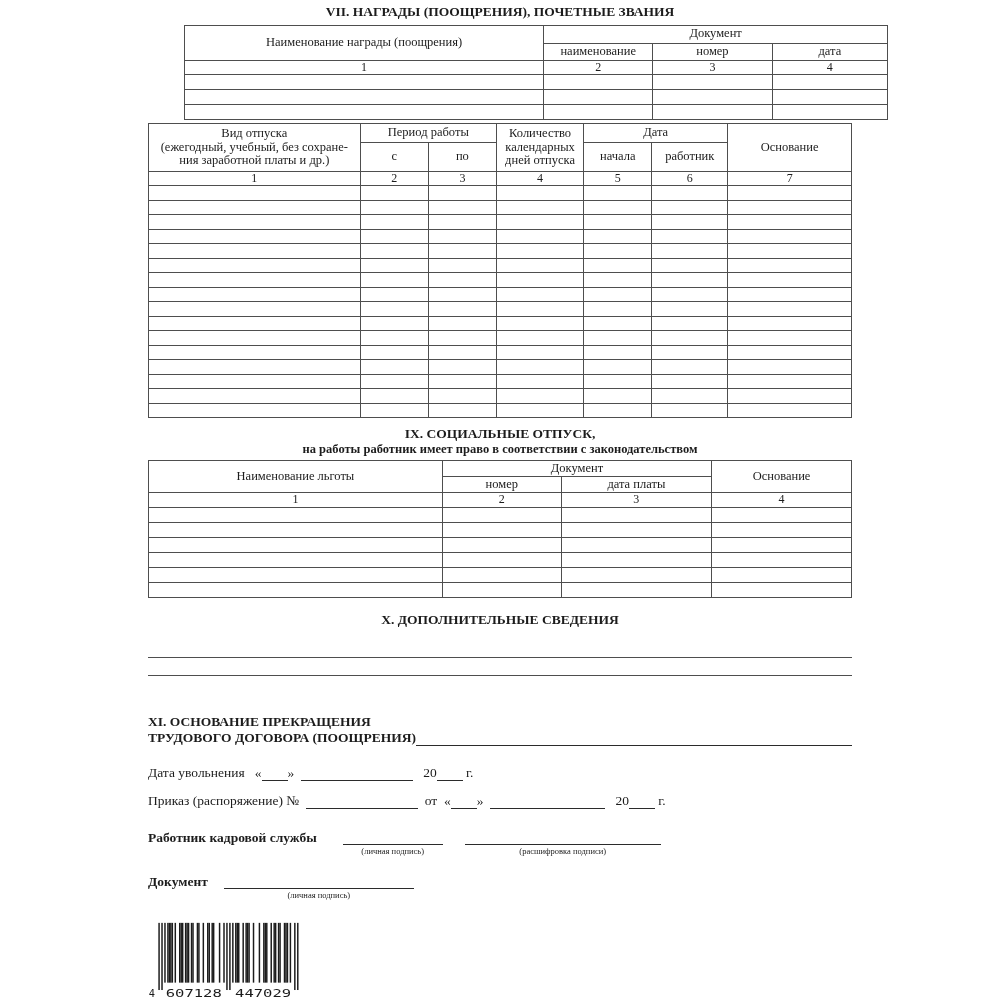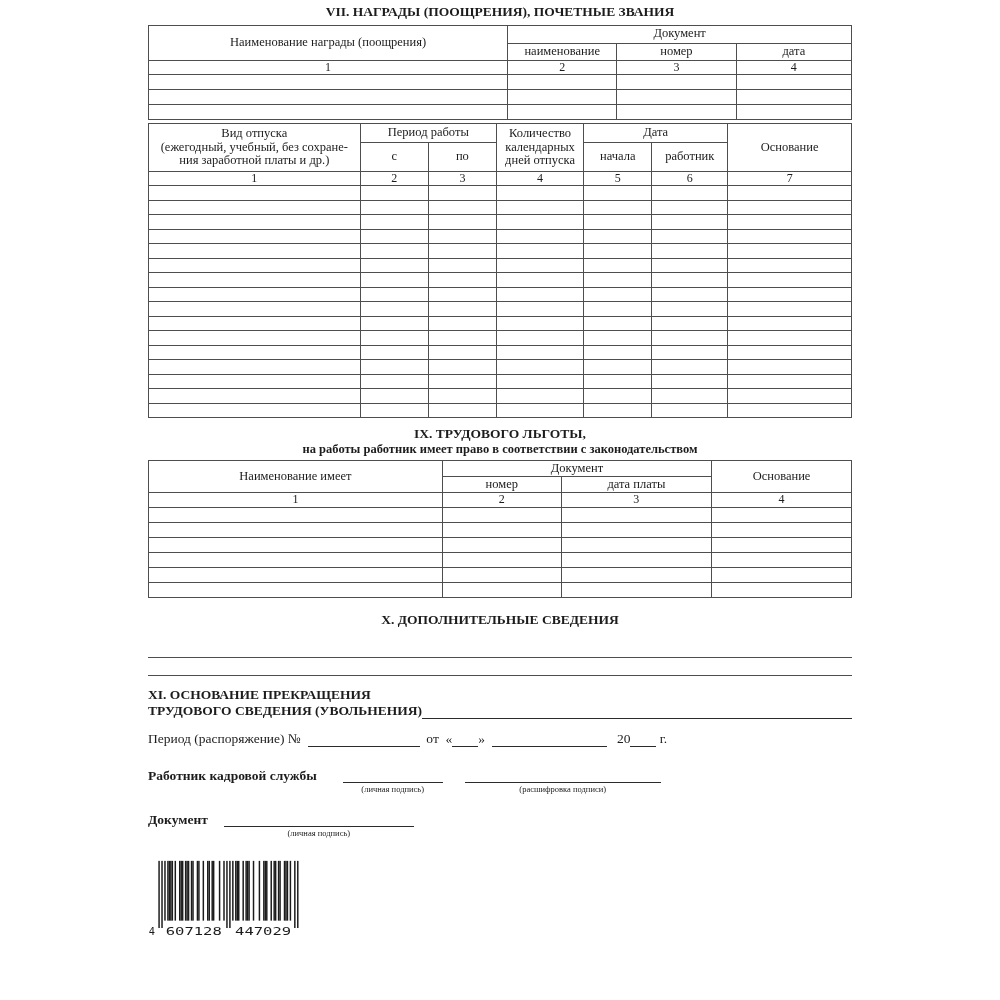--- a/index.html
+++ b/index.html
@@ -9,34 +9,34 @@
     color:#1c1c1c;
   }
   .sheet{width:704px;margin:0 auto;padding-top:5px;}
   .c{text-align:center;}
   .title{font-weight:bold;font-size:13.5px;line-height:1.1;}
   .subtitle{font-weight:bold;font-size:12.5px;line-height:1.15;}
   table{width:100%;border-collapse:collapse;table-layout:fixed;}
   td{border:1px solid #4e4e4e;text-align:center;vertical-align:middle;
      font-size:12.5px;line-height:1.1;padding:0 2px;overflow:hidden;}
   .preline{white-space:pre-line;}
-  .t7{margin-top:5px;}
+  .t7{margin-top:5px;margin-left:36px;}
   .t7 .h1 td{height:17px;}
   .t7 .h2 td{height:16px;}
   .t8{margin-top:3px;}
   .t8 .h1 td{height:18px;}
   .t8 .h2 td{height:28px;}
   .t9{margin-top:4px;}
   .t9 .h1 td{height:15px;}
   .t9 .h2 td{height:15px;}
   tr.nums td{height:13px;font-size:12px;}
   .mt9{margin-top:9px;}
   .rule{height:17px;border-bottom:1px solid #4e4e4e;}
   .rules{margin-top:13px;}
-  .xi{margin-top:12px;}
+  .xi{margin-top:39px;}
   .xi-line2{display:flex;align-items:flex-end;}
   .fill{flex:1;border-bottom:1px solid #2b2b2b;height:15px;}
   .bodyline{font-size:13.5px;margin-top:12px;}
   .bodyline.first{margin-top:19px;}
   .bl{display:inline-block;border-bottom:1px solid #2b2b2b;height:13px;vertical-align:bottom;}
   .bl26{width:26px;}
   .bl112{width:112px;}
   .bl115{width:115px;}
   .sig{display:flex;align-items:flex-start;margin-top:21px;}
   .sig-label{font-weight:bold;font-size:13.5px;white-space:nowrap;}
@@ -283,32 +283,32 @@
           <td style="height: 13.5px;"></td>
           <td style="height: 13.5px;"></td>
           <td style="height: 13.5px;"></td>
           <td style="height: 13.5px;"></td>
           <td style="height: 13.5px;"></td>
           <td style="height: 13.5px;"></td>
         </tr>
       </tbody>
   </table>
 
-  <div class="title c mt9">IX. ТРУДОВОГО ЛЬГОТЫ,</div>
+  <div class="title c mt9">IX. СОЦИАЛЬНЫЕ ОТПУСК,</div>
   <div class="subtitle c">на работы работник имеет право в соответствии с законодательством</div>
   <table class="t9">
     <colgroup>
         <col style="width:41.8%">
         <col style="width:16.9%">
         <col style="width:21.4%">
         <col>
       </colgroup>
     <tbody>
       <tr class="h1">
-        <td rowspan="2">Наименование имеет</td>
+        <td rowspan="2">Наименование льготы</td>
         <td colspan="2">Документ</td>
         <td rowspan="2">Основание</td>
       </tr>
       <tr class="h2">
         <td>номер</td>
         <td>дата платы</td>
       </tr>
       <tr class="nums">
         <td>1</td>
         <td>2</td>
@@ -358,28 +358,34 @@
 
   <div class="title c" style="margin-top:15px;">X. ДОПОЛНИТЕЛЬНЫЕ СВЕДЕНИЯ</div>
   <div class="rules">
     <div class="rule"></div>
     <div class="rule"></div>
   </div>
 
   <div class="xi">
     <div class="title">XI. ОСНОВАНИЕ ПРЕКРАЩЕНИЯ</div>
     <div class="xi-line2">
-      <span class="title">ТРУДОВОГО СВЕДЕНИЯ (УВОЛЬНЕНИЯ)</span>
+      <span class="title">ТРУДОВОГО ДОГОВОРА (ПООЩРЕНИЯ)</span>
       <span class="fill"></span>
     </div>
   </div>
 
+  <div class="bodyline first">
+    <span>Дата увольнения</span>&nbsp;&nbsp;
+    <span>«</span><span class="bl bl26"></span><span>»</span>&nbsp;
+    <span class="bl bl112"></span>&nbsp;&nbsp;
+    <span>20</span><span class="bl bl26"></span>&nbsp;<span>г.</span>
+  </div>
 
   <div class="bodyline">
-    <span>Период (распоряжение) №</span>&nbsp;
+    <span>Приказ (распоряжение) №</span>&nbsp;
     <span class="bl bl112"></span>&nbsp;
     <span>от</span>&nbsp;
     <span>«</span><span class="bl bl26"></span><span>»</span>&nbsp;
     <span class="bl bl115"></span>&nbsp;&nbsp;
     <span>20</span><span class="bl bl26"></span>&nbsp;<span>г.</span>
   </div>
 
   <div class="sig">
     <span class="sig-label">Работник кадровой службы</span>
     <div class="sigfield f2">

